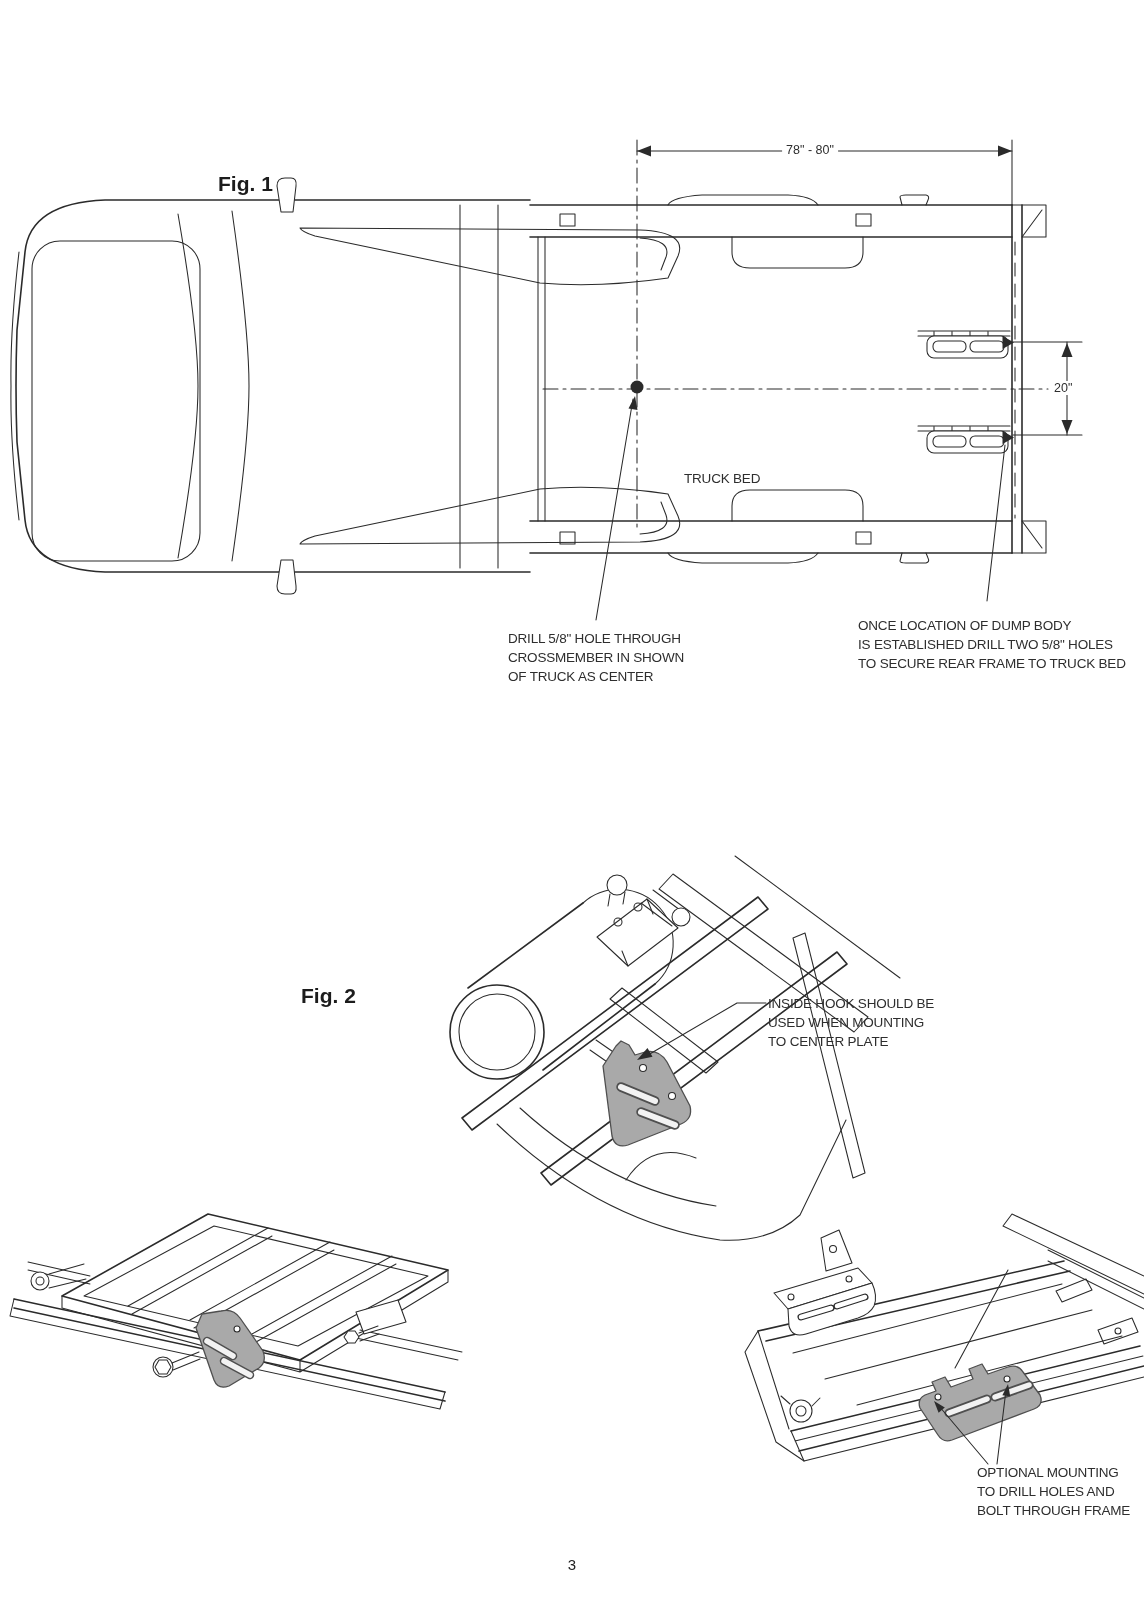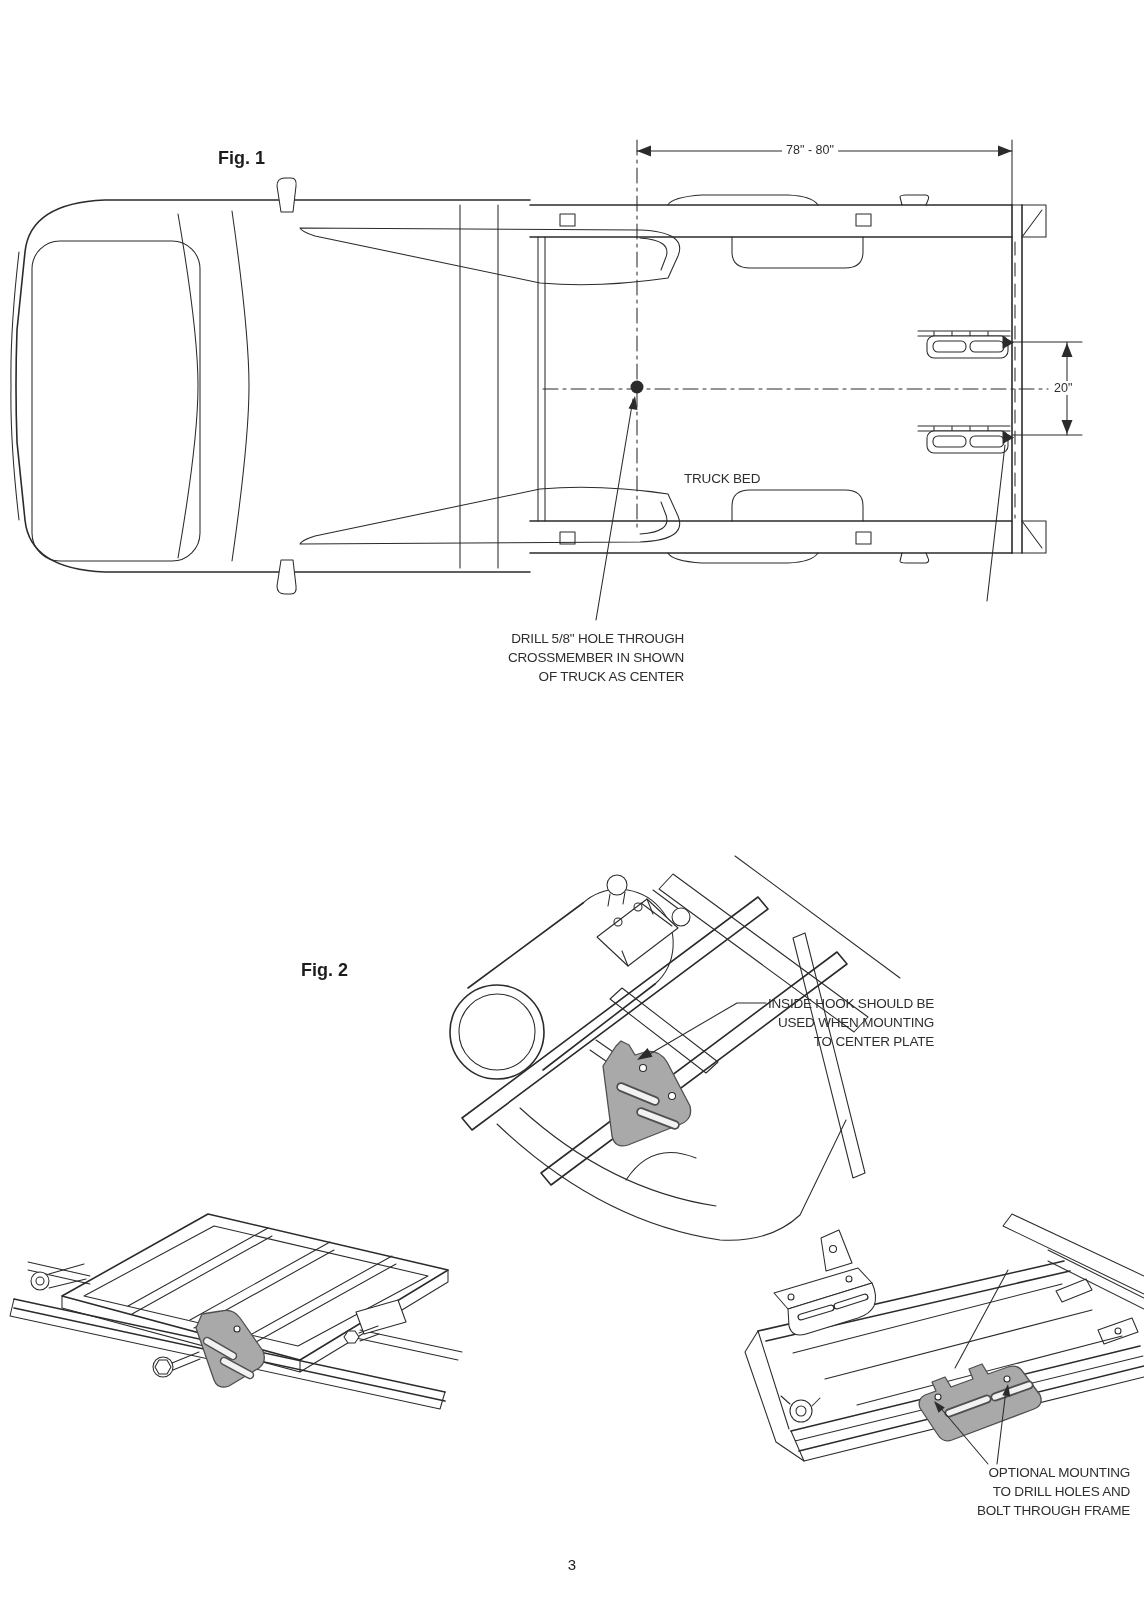--- a/index.html
+++ b/index.html
@@ -12,22 +12,22 @@
   .s{stroke:#2b2b2b;stroke-width:1.6;fill:none;stroke-linecap:round;stroke-linejoin:round;}
   .t{stroke-width:1.05;}
   .w{fill:#ffffff;}
   .ink{fill:#2b2b2b;stroke:none;}
   .gray{fill:#a9a9a9;stroke:#4f4f4f;stroke-width:1.3;stroke-linejoin:round;}
   .slotu{stroke:#4f4f4f;stroke-width:9.5;stroke-linecap:round;fill:none;}
   .sloto{stroke:#f2f2f2;stroke-width:6;stroke-linecap:round;fill:none;}
   .dashdot{stroke-dasharray:15 5 3 5;}
   .dash{stroke-dasharray:13 8;}
   .note{position:absolute;font-size:13.5px;line-height:19px;color:#2e2e2e;
-        letter-spacing:-0.2px;white-space:nowrap;text-align:right;}
-  .figlabel{position:absolute;font-size:18px;font-weight:bold;color:#1c1c1c;}
+        letter-spacing:-0.2px;white-space:nowrap;}
+  .figlabel{position:absolute;font-size:21px;font-weight:bold;color:#1c1c1c;margin-top:24px;}
   .dimlabel{position:absolute;font-size:12.5px;color:#2e2e2e;background:#ffffff;
             padding:0 4px;white-space:nowrap;}
   .pagenum{position:absolute;left:50%;transform:translateX(-50%);top:1556px;
            font-size:15px;color:#222;}
 </style>
 </head>
 <body>
 
 <div id="page">
 
@@ -270,20 +270,25 @@
 
 <div class="note" style="left:684px;top:469px">TRUCK BED</div>
 
 <div class="note" style="left:508px;top:629px">
   <div>DRILL 5/8" HOLE THROUGH</div>
   <div>CROSSMEMBER IN SHOWN</div>
   <div>OF TRUCK AS CENTER</div>
 </div>
 
 
+<div class="note" style="left:858px;top:616px">
+  <div>ONCE  LOCATION OF DUMP BODY</div>
+  <div>IS ESTABLISHED DRILL TWO 5/8" HOLES</div>
+  <div>TO SECURE REAR FRAME TO TRUCK BED</div>
+</div>
 
 <div class="figlabel" style="left:301px;top:960px">Fig. 2</div>
 
 <div class="note" style="left:977px;top:1463px">
   <div>OPTIONAL MOUNTING</div>
   <div>TO DRILL HOLES AND</div>
   <div>BOLT THROUGH FRAME</div>
 </div>
 
 <div class="note" style="left:768px;top:994px">

